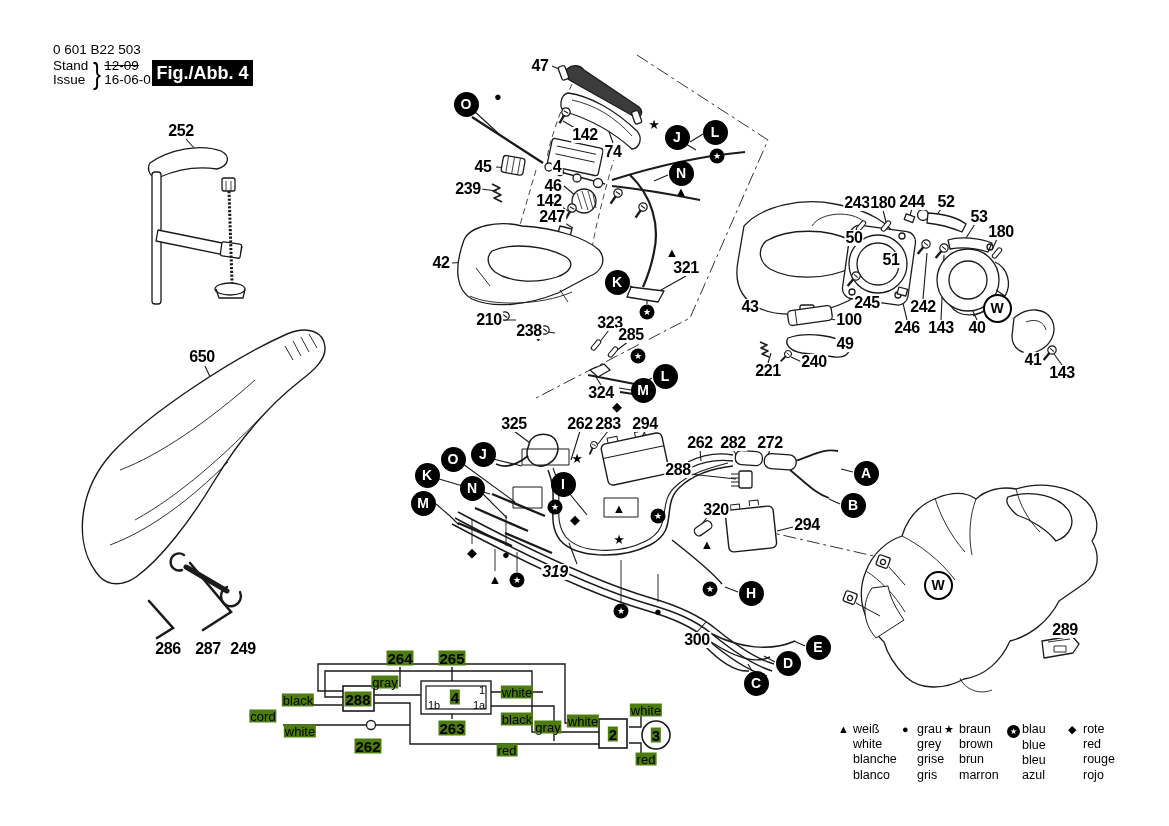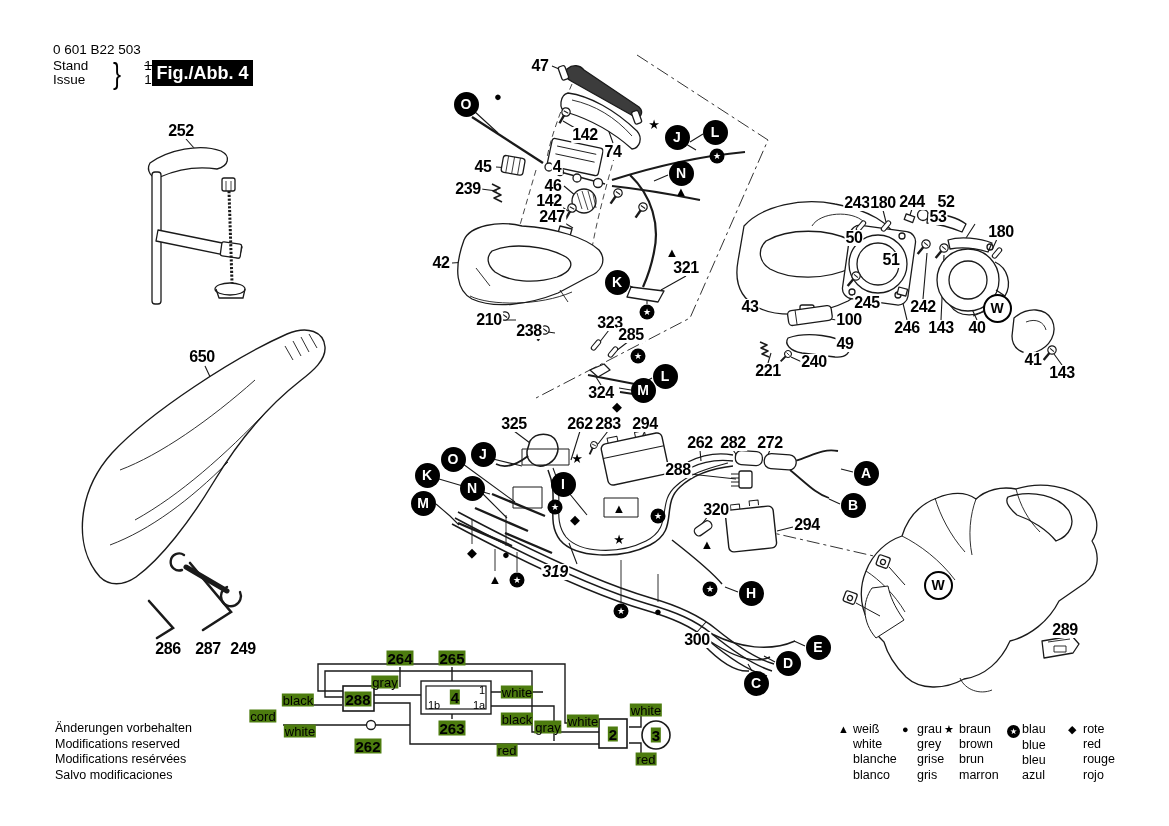--- a/index.html
+++ b/index.html
@@ -14,21 +14,21 @@
   .wcirc{position:absolute;width:25px;height:25px;margin:-14.5px 0 0 -14.5px;border-radius:50%;
         background:#fff;border:2px solid #000;font:700 14px/25px "Liberation Sans",sans-serif;text-align:center;}
   .sym{position:absolute;transform:translate(-50%,-50%);font-size:13px;line-height:1;}
   .sym.cstar{width:15px;height:15px;border-radius:50%;background:#000;color:#fff;
              font-size:9px;line-height:15px;text-align:center;}
   .wl{position:absolute;transform:translate(-50%,-50%);font:13px/1 "Liberation Sans",sans-serif;
       background:#4d7c0f;padding:0 1px;white-space:nowrap;}
   .wl.b{font-weight:700;font-size:15px;}
   .wl.s{font-size:11px;background:none;}
   .hdr{position:absolute;left:53px;top:42px;font:13.5px/15px "Liberation Sans",sans-serif;}
-  .hdr .row{display:flex;align-items:center;margin-top:2px;gap:20px;}
+  .hdr .row{display:flex;align-items:center;margin-top:2px;}
   .hdr .lbls div{line-height:14px;}
   .hdr .brace{font-size:30px;font-weight:400;margin:0 2px 0 4px;transform:scaleX(.8);}
   .hdr .dates div{line-height:14px;}
   .strike{text-decoration:line-through;}
   .fig{position:absolute;left:152px;top:60px;width:101px;height:26px;background:#000;color:#fff;
        font:700 18px/26px "Liberation Sans",sans-serif;text-align:center;letter-spacing:0;}
   .notes{position:absolute;left:55px;top:721px;font:12.5px/15.5px "Liberation Sans",sans-serif;}
   .lcol{position:absolute;font:12.5px/15.2px "Liberation Sans",sans-serif;}
   .lcol div{white-space:nowrap;}
   .lcol .ind{padding-left:15px;}
@@ -267,26 +267,20 @@
       <div class="brace">}</div>
       <div class="dates">
         <div class="strike">12-09</div>
         <div>16-06-01</div>
       </div>
     </div>
   </div>
 
   <div class="fig">Fig./Abb. 4</div>
 
-  <div class="notes">
-    <div>Änderungen vorbehalten</div>
-    <div>Modifications reserved</div>
-    <div>Modifications resérvées</div>
-    <div>Salvo modificaciones</div>
-  </div>
 
   <div id="labels">
       <div class="plabel" style="left: 181px; top: 131px;">252</div>
       <div class="plabel" style="left: 202px; top: 357px;">650</div>
       <div class="plabel" style="left: 168px; top: 649px;">286</div>
       <div class="plabel" style="left: 208px; top: 649px;">287</div>
       <div class="plabel" style="left: 243px; top: 649px;">249</div>
       <div class="plabel" style="left: 540px; top: 66px;">47</div>
       <div class="plabel" style="left: 585px; top: 135px;">142</div>
       <div class="plabel" style="left: 613px; top: 152px;">74</div>
@@ -301,21 +295,21 @@
       <div class="plabel" style="left: 489px; top: 320px;">210</div>
       <div class="plabel" style="left: 529px; top: 331px;">238</div>
       <div class="plabel" style="left: 610px; top: 323px;">323</div>
       <div class="plabel" style="left: 631px; top: 335px;">285</div>
       <div class="plabel" style="left: 601px; top: 393px;">324</div>
       <div class="plabel" style="left: 750px; top: 291px; margin-top: 16px;">43</div>
       <div class="plabel" style="left: 857px; top: 203px;">243</div>
       <div class="plabel" style="left: 883px; top: 203px;">180</div>
       <div class="plabel" style="left: 912px; top: 202px;">244</div>
       <div class="plabel" style="left: 946px; top: 202px;">52</div>
-      <div class="plabel" style="left: 938px; top: 217px;">53</div>
+      <div class="plabel" style="left: 979px; top: 217px;">53</div>
       <div class="plabel" style="left: 1001px; top: 232px;">180</div>
       <div class="plabel" style="left: 854px; top: 238px;">50</div>
       <div class="plabel" style="left: 891px; top: 260px;">51</div>
       <div class="plabel" style="left: 867px; top: 303px;">245</div>
       <div class="plabel" style="left: 923px; top: 307px;">242</div>
       <div class="plabel" style="left: 907px; top: 328px;">246</div>
       <div class="plabel" style="left: 941px; top: 328px;">143</div>
       <div class="plabel" style="left: 977px; top: 328px;">40</div>
       <div class="plabel" style="left: 1033px; top: 360px;">41</div>
       <div class="plabel" style="left: 1062px; top: 373px;">143</div>

